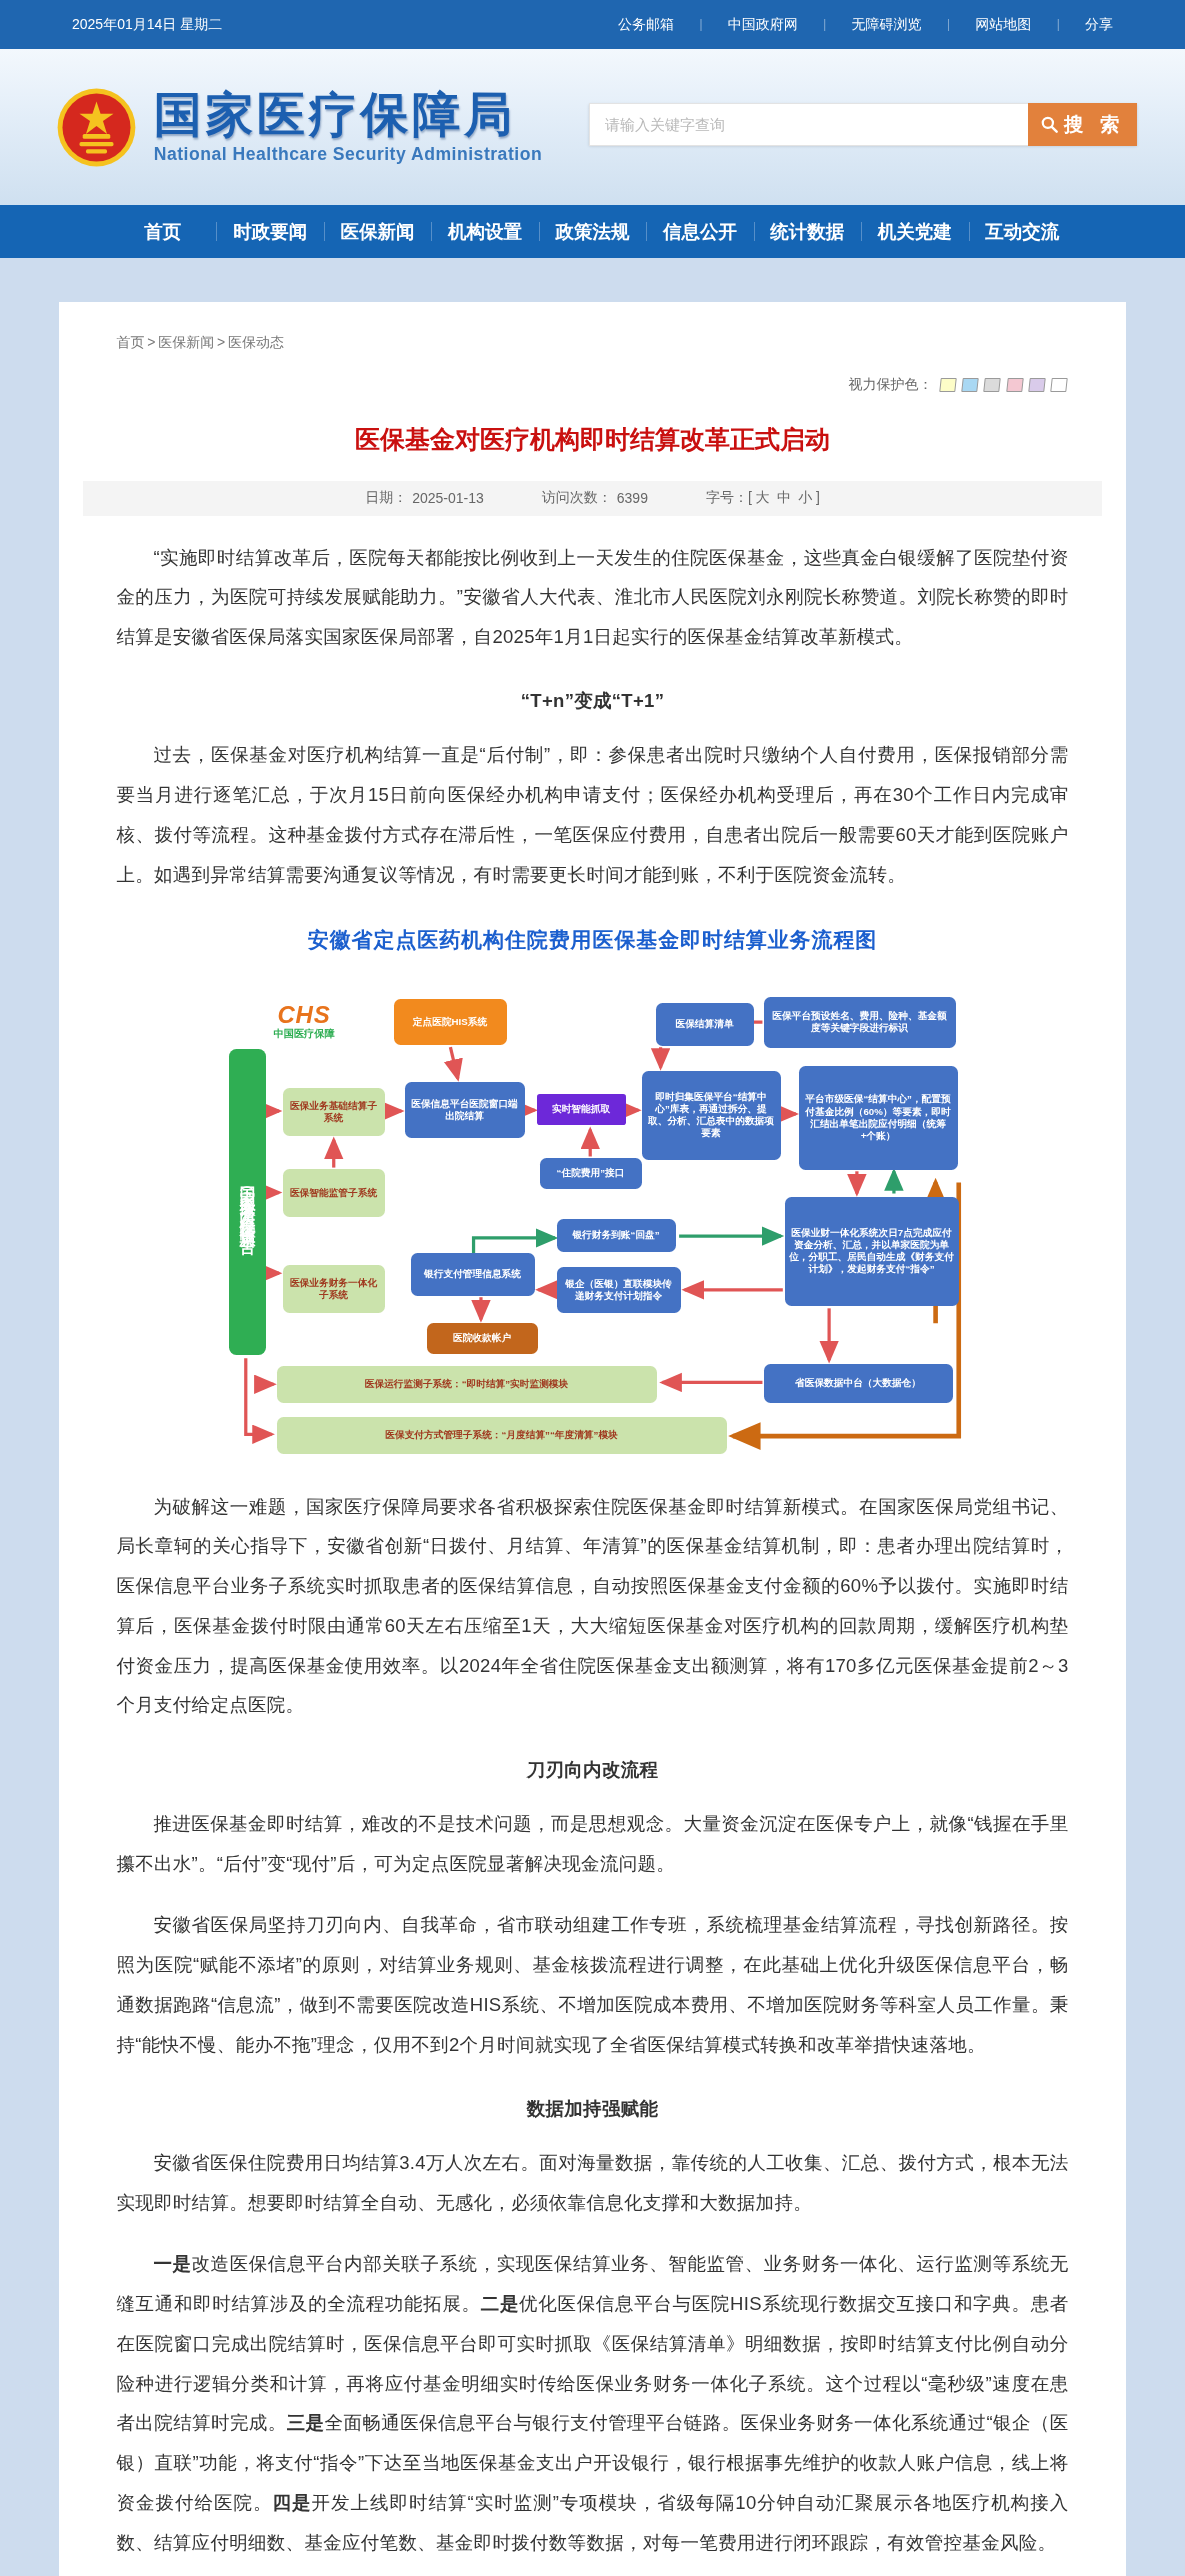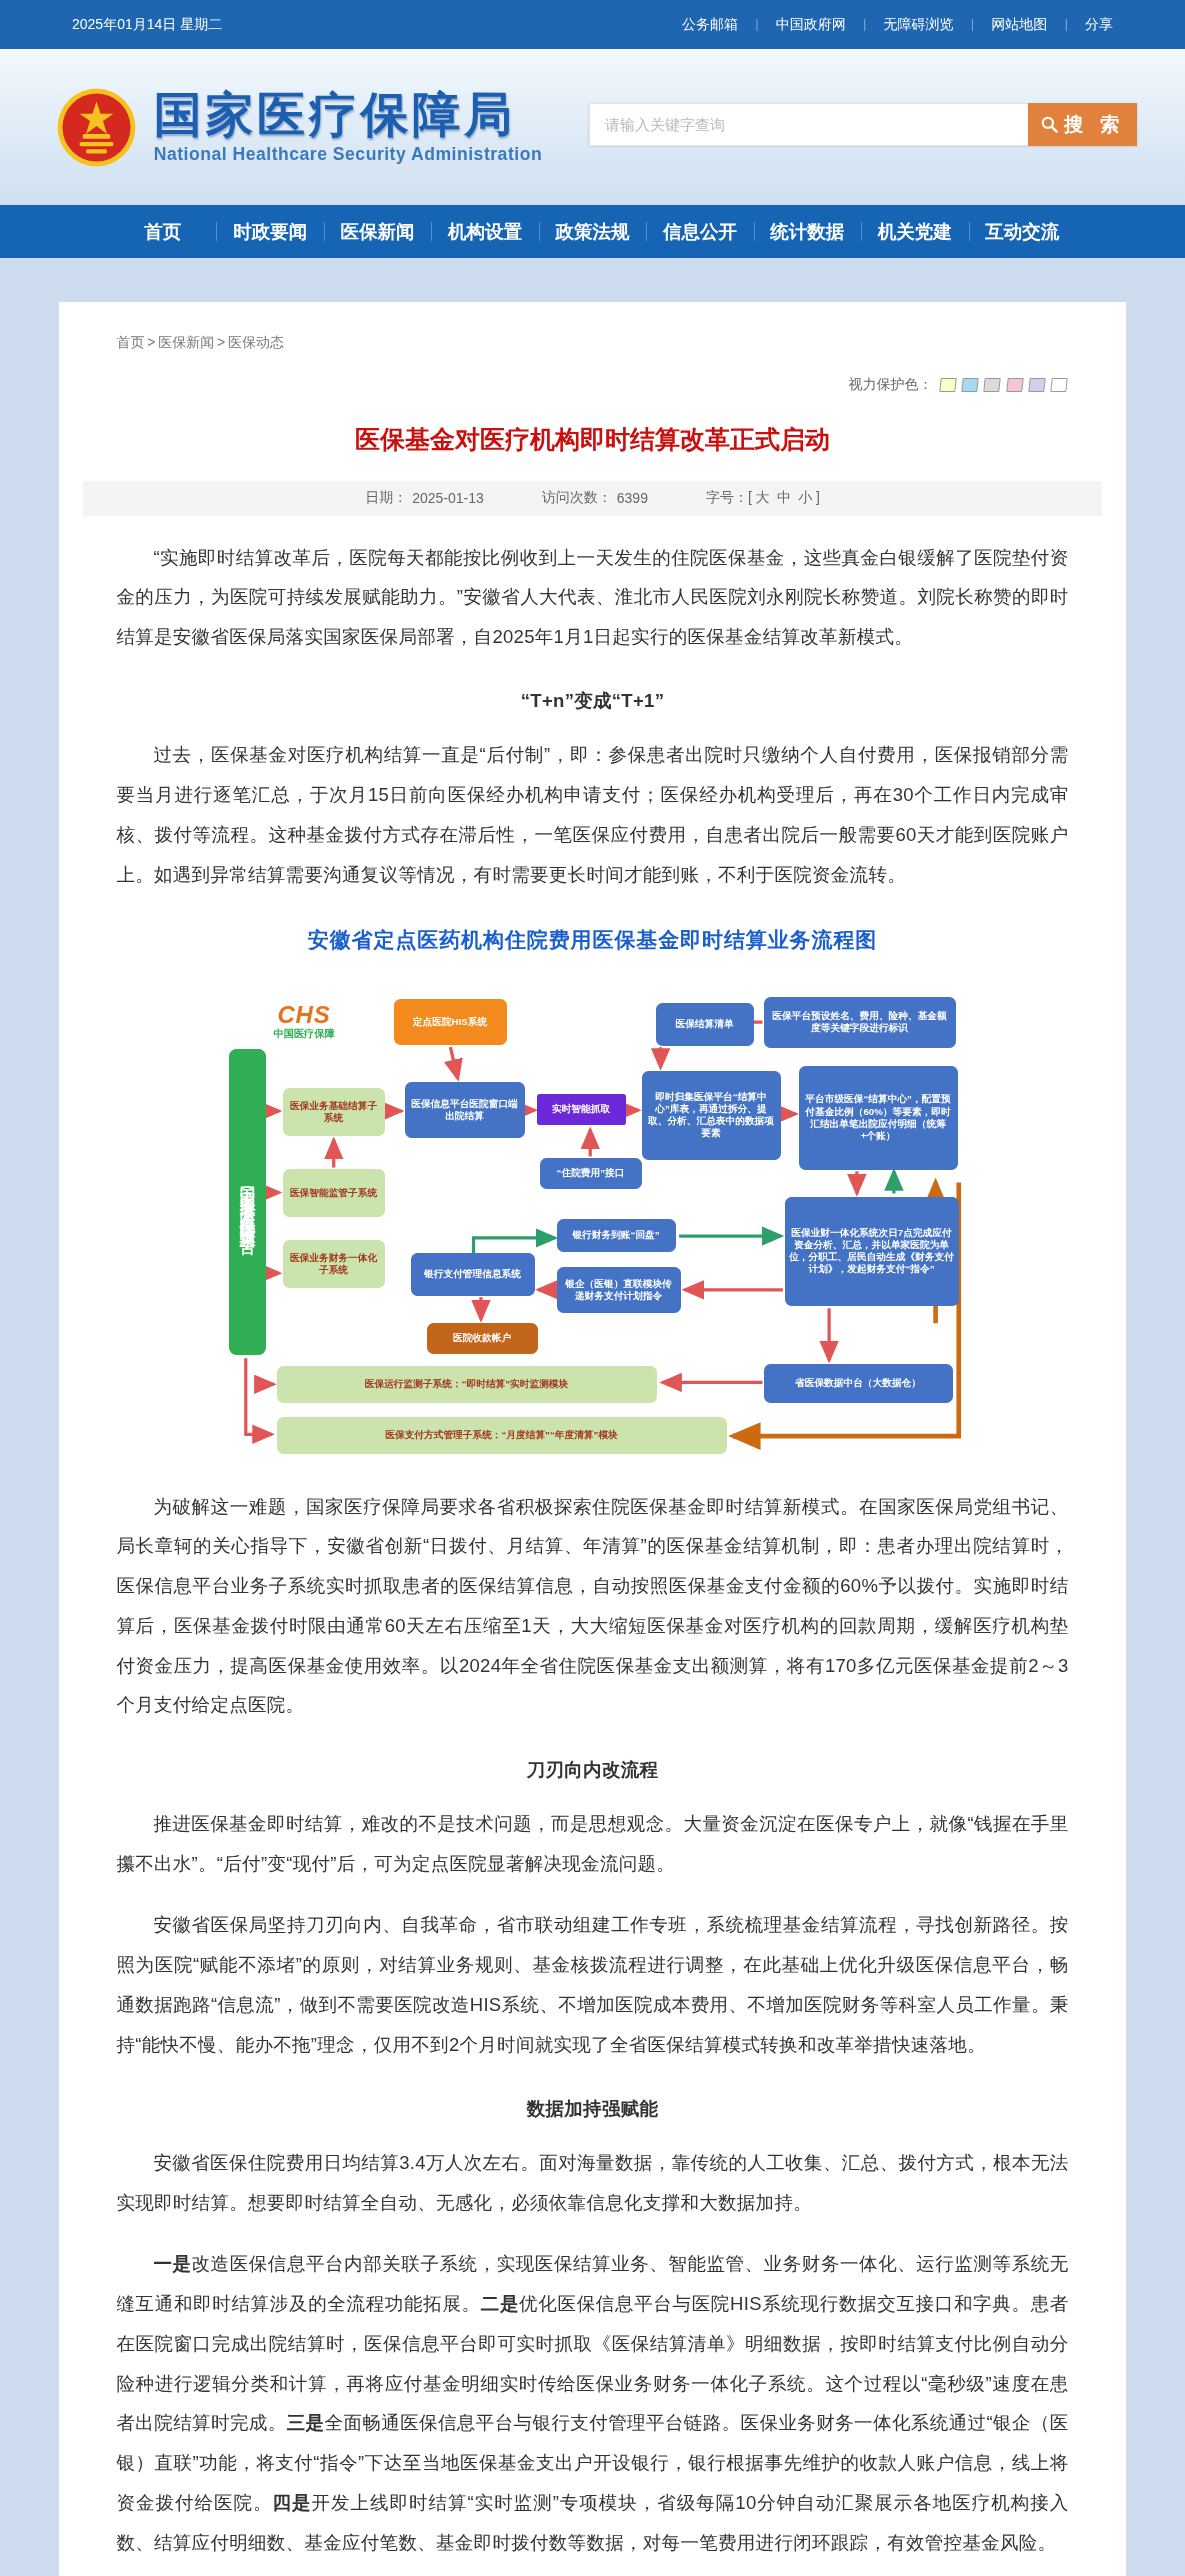--- a/index.html
+++ b/index.html
@@ -1,20 +1,20 @@
 <!DOCTYPE html>
 <html style="font-size:15px"><head>
 <meta charset="utf-8">
 <style>
   * { margin:0; padding:0; box-sizing:border-box; }
   html,body { width:1185px; font-family:"Liberation Sans","DejaVu Sans",sans-serif; background:#cddcee; }
 
   
   .topbar { height:49px; background:#1f66b0; color:#fff; display:flex; align-items:center; justify-content:space-between; padding:0 72px 0 72px; font-size:14px; }
-  .topbar-links { display:flex; align-items:center; gap:13px; }
+  .topbar-links { display:flex; align-items:center; gap:21px; }
   .topbar-links a { color:#fff; text-decoration:none; cursor:pointer; }
   .topbar-sep { color:rgba(255,255,255,.55); font-size:12px; }
 
   
   .header { height:156px; background:linear-gradient(180deg,#f3f8fd 0%,#e2edf8 45%,#cfe0f0 100%); display:flex; align-items:center; padding:0 56px; position:relative; }
   .brand { display:flex; align-items:center; gap:16.7px; }
   .emblem { width:81px; height:81px; flex:0 0 auto; }
   .brand-text .cn { font-size:48px; font-weight:bold; color:#1c5fb0; letter-spacing:3.7px; text-shadow:0.9px 1.9px 1.9px rgba(10,50,110,.35); line-height:1.1; }
   .brand-text .en { font-size:17.6px; font-weight:bold; color:#3a79bd; margin-top:1.9px; letter-spacing:0.5px; }
   .searchbox { position:absolute; right:48px; top:54px; display:flex; width:548px; height:43px; box-shadow:0 0.9px 2.8px rgba(0,0,0,.15); }
@@ -217,21 +217,21 @@
               <div class="fc-box fc-blue" style="left: 546px; top: 37px; width: 192px; height: 51px;">医保平台预设姓名、费用、险种、基金额度等关键字段进行标识</div>
               <div class="fc-box fc-ltgreen" style="left: 65px; top: 128px; width: 102px; height: 48px;">医保业务基础结算子系统</div>
               <div class="fc-box fc-blue" style="left: 187px; top: 122px; width: 120px; height: 56px;">医保信息平台医院窗口端出院结算</div>
               <div class="fc-box fc-red" style="left: 319px; top: 134px; width: 89px; height: 31.5px;">实时智能抓取</div>
               <div class="fc-box fc-blue" style="left: 424px; top: 111px; width: 139px; height: 89px;">即时归集医保平台“结算中心”库表，再通过拆分、提取、分析、汇总表中的数据项要素</div>
               <div class="fc-box fc-blue" style="left: 581px; top: 106px; width: 159px; height: 104px;">平台市级医保“结算中心”，配置预付基金比例（60%）等要素，即时汇结出单笔出院应付明细（统筹+个账）</div>
               <div class="fc-box fc-blue" style="left: 322px; top: 198px; width: 102px; height: 31.5px;">“住院费用”接口</div>
               <div class="fc-box fc-ltgreen" style="left: 65px; top: 209px; width: 102px; height: 48px;">医保智能监管子系统</div>
               <div class="fc-box fc-blue" style="left: 339px; top: 259px; width: 119px; height: 33px;">银行财务到账“回盘”</div>
               <div class="fc-box fc-blue" style="left: 567px; top: 237px; width: 174px; height: 109px;">医保业财一体化系统次日7点完成应付资金分析、汇总，并以单家医院为单位，分职工、居民自动生成《财务支付计划》，发起财务支付“指令”</div>
-              <div class="fc-box fc-ltgreen" style="left: 65px; top: 280px; width: 102px; height: 48px;">医保业务财务一体化子系统</div>
+              <div class="fc-box fc-ltgreen" style="left: 65px; top: 305px; width: 102px; height: 48px;">医保业务财务一体化子系统</div>
               <div class="fc-box fc-blue" style="left: 193px; top: 293px; width: 124px; height: 43px;">银行支付管理信息系统</div>
               <div class="fc-box fc-blue" style="left: 339px; top: 307px; width: 124px; height: 46px;">银企（医银）直联模块传递财务支付计划指令</div>
               <div class="fc-box fc-orange2" style="left: 209px; top: 363px; width: 111px; height: 31.5px;">医院收款帐户</div>
               <div class="fc-box fc-ltgreen" style="left: 59px; top: 406px; width: 380px; height: 37px;">医保运行监测子系统：“即时结算”实时监测模块</div>
               <div class="fc-box fc-blue" style="left: 546px; top: 404px; width: 189px; height: 39px;">省医保数据中台（大数据仓）</div>
               <div class="fc-box fc-ltgreen" style="left: 59px; top: 457px; width: 450px; height: 37px;">医保支付方式管理子系统：“月度结算”“年度清算”模块</div>
             </div>
         </div>
       </div>
 

